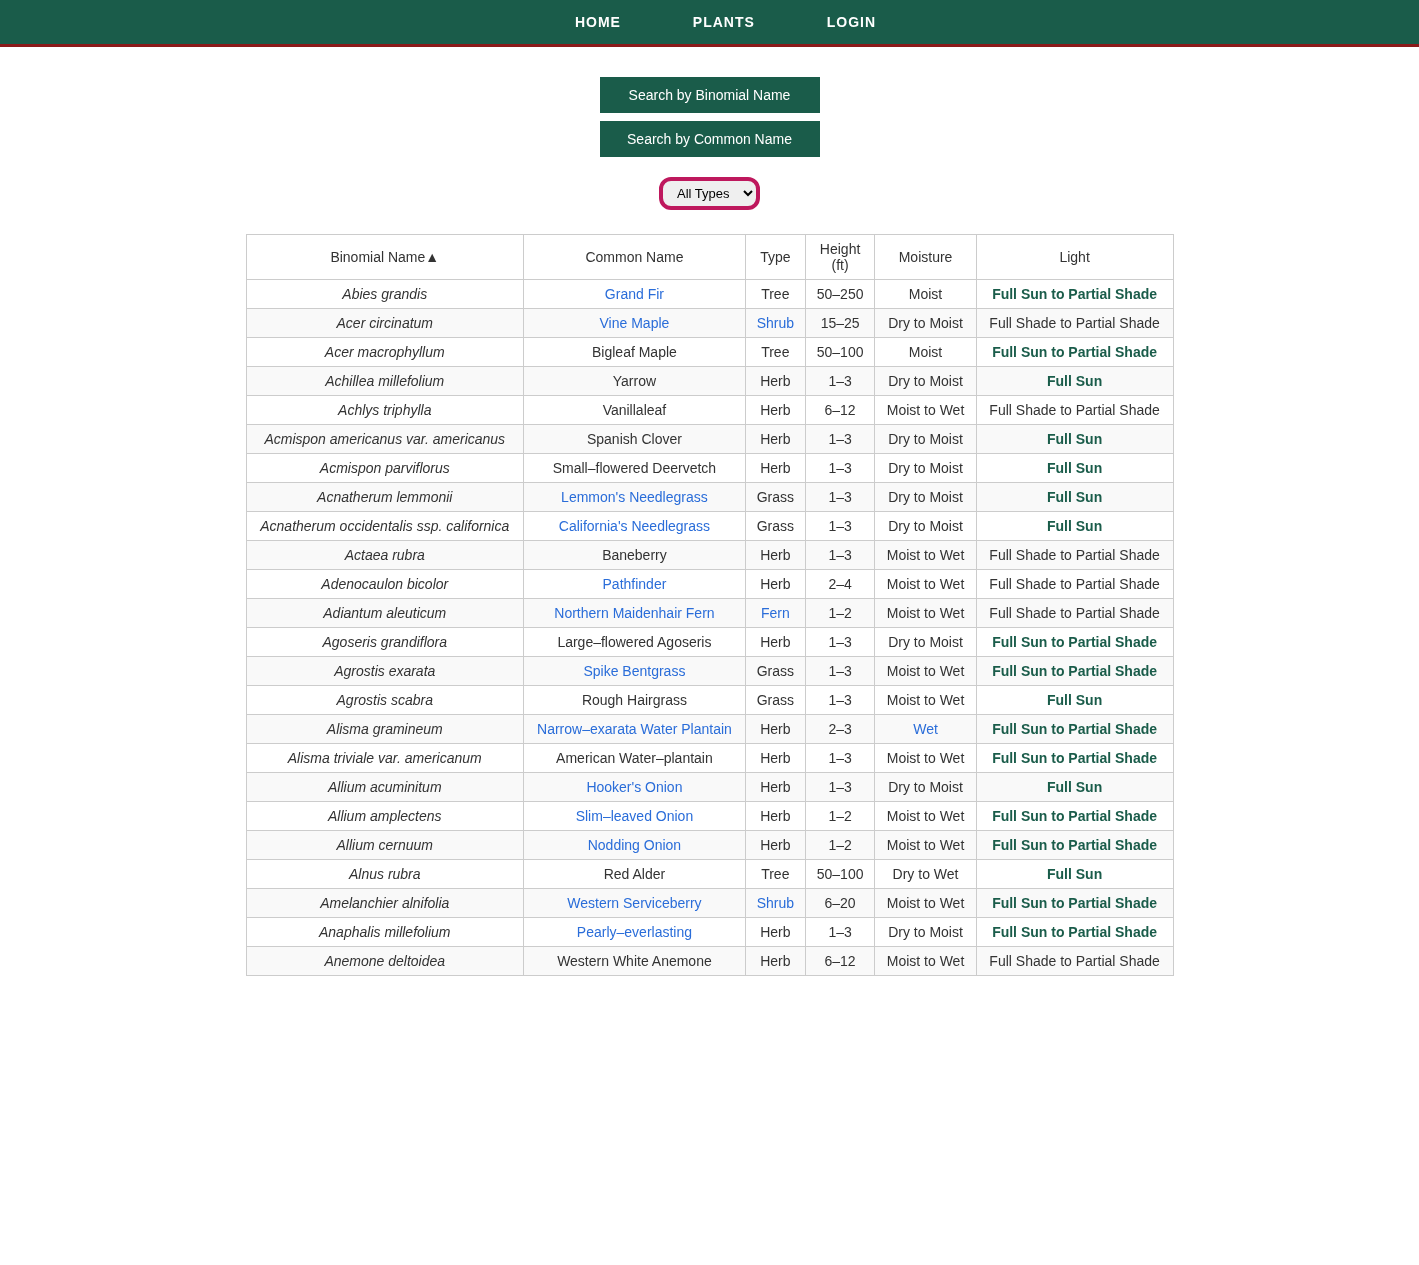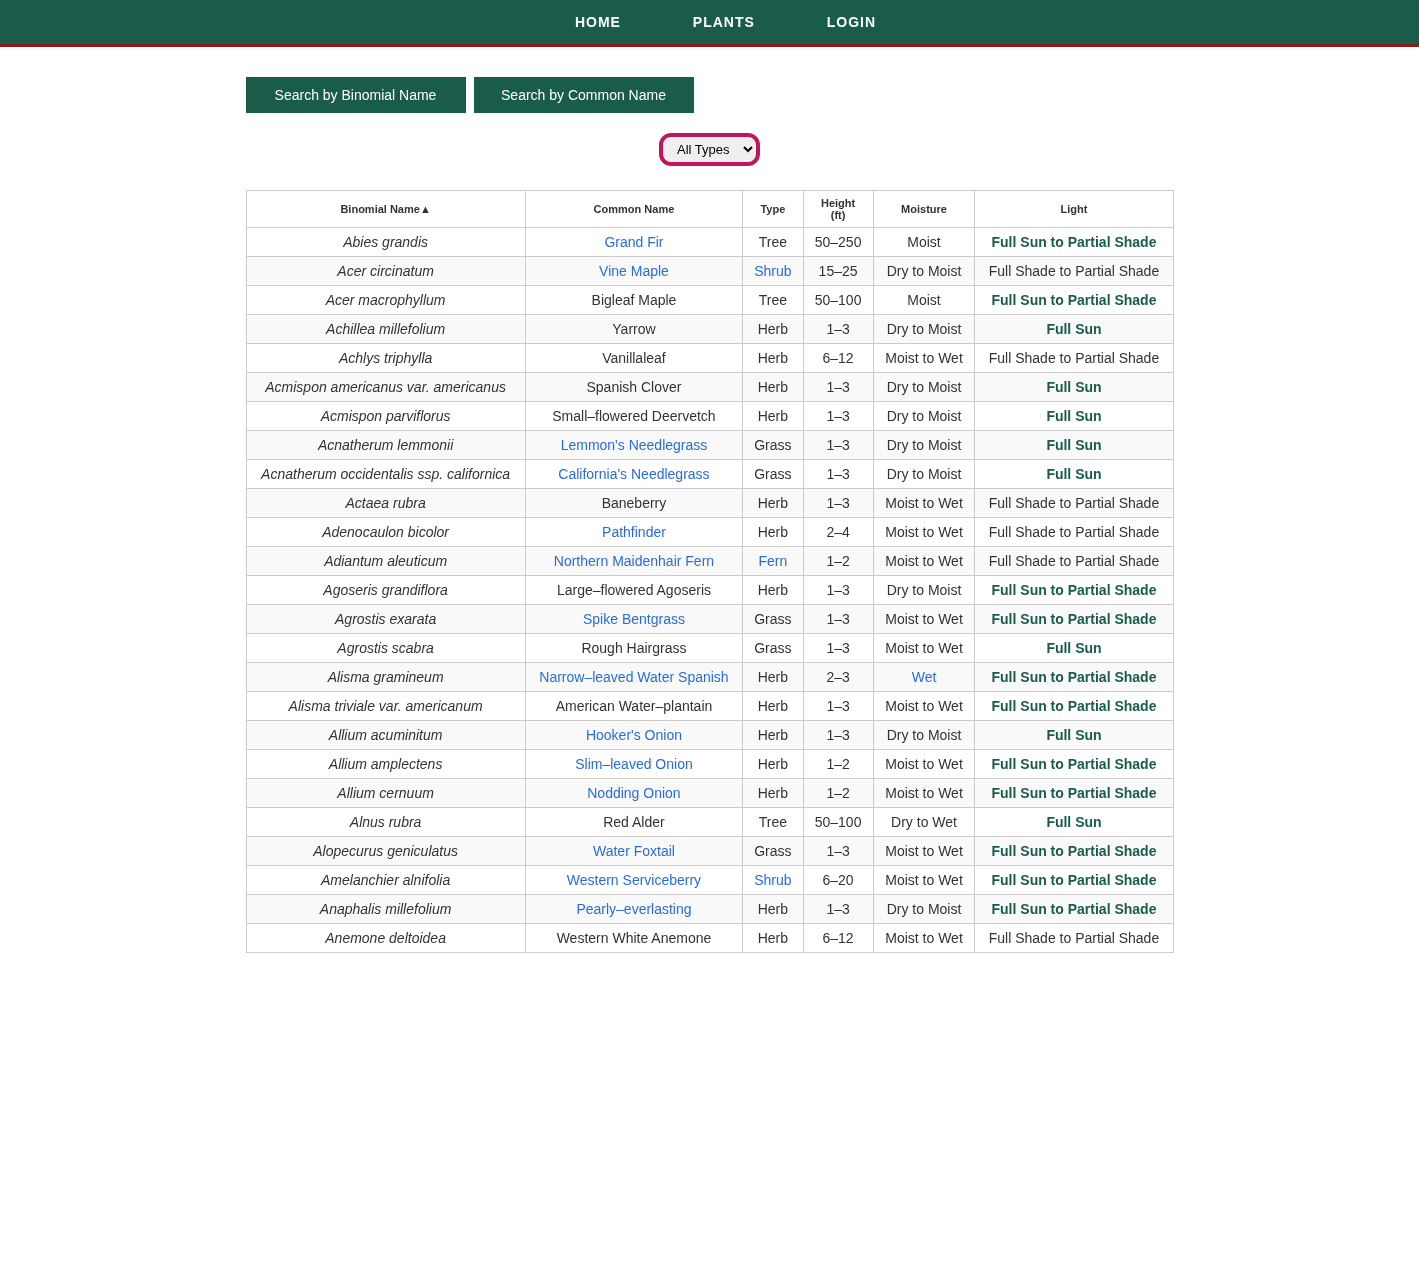--- a/index.html
+++ b/index.html
@@ -25,21 +25,21 @@
     
     .main-content {
       max-width: 960px;
       margin: 0 auto;
       padding: 30px 16px;
     }
 
     
     .search-buttons {
       display: flex;
-      flex-direction: row;
+      flex-direction: column;
       align-items: center;
       gap: 8px;
       margin-bottom: 20px;
     }
     .search-btn {
       background-color: #1a5c4a;
       color: #fff;
       border: 2px solid #1a5c4a;
       padding: 8px 20px;
       font-size: 14px;
@@ -69,22 +69,22 @@
       border: 1px solid #ccc;
     }
     .plant-table th, .plant-table td {
       border: 1px solid #ccc;
       padding: 6px 10px;
       text-align: center;
       vertical-align: middle;
     }
     .plant-table th {
       background: #fff;
-      font-weight: bold;
-      font-size: 11px;
+      font-weight: normal;
+      font-size: 14px;
     }
     .plant-table tbody tr:nth-child(even) { background: #f9f9f9; }
 
     
     .binomial { font-style: italic; color: #333; }
     .common-link { color: #2a6dd9; text-decoration: none; }
     .light-link { color: #1a5c4a; font-weight: bold; text-decoration: none; }
     .full-sun { color: #1a5c4a; font-weight: bold; }
   </style>
 </head>
@@ -241,21 +241,21 @@
         <tr>
           <td><span class="binomial">Agrostis scabra</span></td>
           <td><span>Rough Hairgrass</span></td>
           <td>Grass</td>
           <td>1–3</td>
           <td>Moist to Wet</td>
           <td><span class="full-sun">Full Sun</span></td>
         </tr>
         <tr>
           <td><span class="binomial">Alisma gramineum</span></td>
-          <td><a class="common-link" href="#">Narrow–leaved Water Spanish</a></td>
+          <td><a class="common-link" href="#">Narrow–exarata Water Plantain</a></td>
           <td>Herb</td>
           <td>2–3</td>
           <td style="color: rgb(42, 109, 217); margin-top: 48px;">Wet</td>
           <td><a class="light-link" href="#">Full Sun to Partial Shade</a></td>
         </tr>
         <tr>
           <td><span class="binomial">Alisma triviale var. americanum</span></td>
           <td><span>American Water–plantain</span></td>
           <td>Herb</td>
           <td>1–3</td>
@@ -288,28 +288,20 @@
         </tr>
         <tr>
           <td><span class="binomial">Alnus rubra</span></td>
           <td><span>Red Alder</span></td>
           <td>Tree</td>
           <td>50–100</td>
           <td>Dry to Wet</td>
           <td><span class="full-sun">Full Sun</span></td>
         </tr>
         <tr>
-          <td><span class="binomial">Alopecurus geniculatus</span></td>
-          <td><a class="common-link" href="#">Water Foxtail</a></td>
-          <td>Grass</td>
-          <td>1–3</td>
-          <td>Moist to Wet</td>
-          <td><a class="light-link" href="#">Full Sun to Partial Shade</a></td>
-        </tr>
-        <tr>
           <td><span class="binomial">Amelanchier alnifolia</span></td>
           <td><a class="common-link" href="#">Western Serviceberry</a></td>
           <td style="color: rgb(42, 109, 217);">Shrub</td>
           <td>6–20</td>
           <td>Moist to Wet</td>
           <td><a class="light-link" href="#">Full Sun to Partial Shade</a></td>
         </tr>
         <tr>
           <td><span class="binomial">Anaphalis millefolium</span></td>
           <td><a class="common-link" href="#">Pearly–everlasting</a></td>

